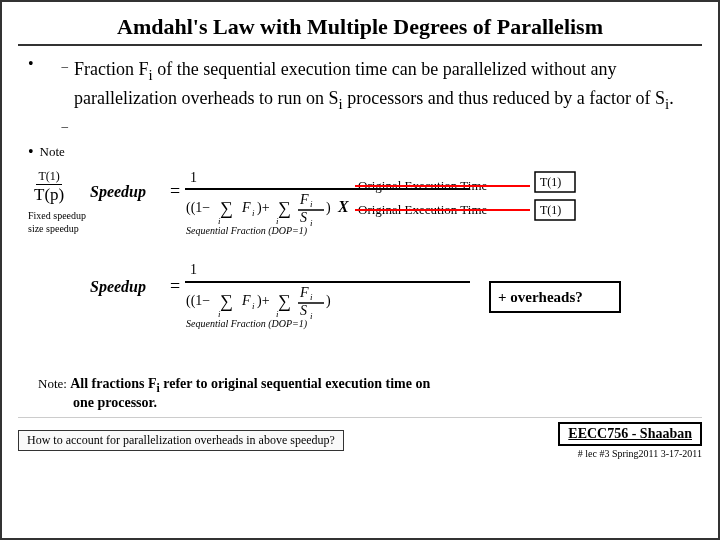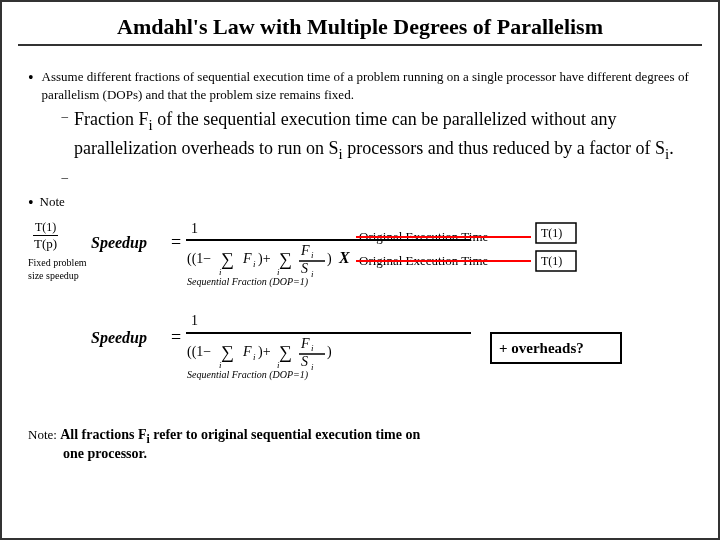--- a/index.html
+++ b/index.html
@@ -15,21 +15,21 @@
       width: 720px;
       height: 540px;
       border: 2px solid #333;
       padding: 12px 16px 8px 16px;
       position: relative;
     }
     .title {
       font-size: 22px;
       font-weight: bold;
       text-align: center;
-      margin-bottom: 22px;
+      margin-bottom: 8px;
       border-bottom: 2px solid #333;
       padding-bottom: 4px;
     }
     .bullet-section {
       margin-left: 10px;
     }
     .bullet-item {
       display: flex;
       align-items: flex-start;
       margin-bottom: 4px;
@@ -104,21 +104,20 @@
 
 <div class="slide">
 
   <div class="title">Amdahl's Law with Multiple Degrees of Parallelism</div>
 
   <div class="bullet-section">
 
     <div class="bullet-item">
       <span class="bullet-dot">•</span>
       <div class="bullet-text">
-        <span>Assume different fractions of sequential execution time of a problem running on a single processor  have different degrees of parallelism (DOPs) and that the problem size remains fixed.</span>
         <div class="sub-bullets">
 
           <div class="sub-bullet">
             <span class="dash">–</span>
             <span class="sub-text">
               Fraction F<sub>i</sub> of the sequential execution time can be parallelized without any parallelization overheads to run on S<sub>i</sub> processors and thus reduced by a factor of S<sub>i</sub>.
             </span>
           </div>
 
           <div class="sub-bullet">
@@ -130,24 +129,24 @@
 
     <div style="display:flex; align-items:flex-start; margin-top:2px;">
 
       <div style="display:flex; flex-direction:column; align-items:flex-start; margin-right:4px; min-width:50px;">
         <div style="display:flex; align-items:center;">
           <span class="bullet-dot" style="font-size:16px; margin-right:6px;">•</span>
           <span style="font-size:13px;">Note</span>
         </div>
         <div style="margin-top:8px; margin-left:4px; display:flex; flex-direction:column; align-items:center;">
           <span style="font-size:12px; border-bottom:1px solid black; padding:0 2px;">T(1)</span>
-          <span style="font-size:13px; padding:0 2px;">T(p)</span>
+          <span style="font-size:17px; padding:0 2px;">T(p)</span>
         </div>
         <div style="margin-top:4px; font-size:10px; line-height:1.3;">
-          <div>Fixed problem</div>
+          <div>Fixed speedup</div>
           <div>size speedup</div>
         </div>
       </div>
 
       <div style="flex:1; position:relative;">
         <svg width="580" height="230">
 
           <text x="0" y="55" font-family="Times New Roman" font-size="16" font-style="italic" font-weight="bold">Speedup</text>
           <text x="80" y="55" font-family="Times New Roman" font-size="18">=</text>
 
@@ -214,17 +213,26 @@
 
           <text x="96" y="185" font-family="Times New Roman" font-size="10" font-style="italic">Sequential Fraction (DOP=1)</text>
 
           <rect x="400" y="140" width="130" height="30" fill="white" stroke="black" stroke-width="2"></rect>
           <text x="408" y="160" font-family="Times New Roman" font-size="15" font-weight="bold">+ overheads?</text>
         </svg>
       </div>
     </div>
   </div>
 
-  <div class="note-section" style="margin-top:0px; margin-left:10px;">
+  <div class="note-section" style="margin-top:0px; margin-left:20px;">
     <span>Note:  </span><span class="note-bold">All fractions F<sub>i</sub> refer to original sequential execution time on<br>&nbsp;&nbsp;&nbsp;&nbsp;&nbsp;&nbsp;&nbsp;&nbsp;&nbsp;&nbsp;one processor.</span>
   </div>
 
+  <div class="bottom-bar">
+    <div class="how-to-box">
+      <span>How to account for parallelization overheads in above speedup?</span>
+    </div>
+    <div style="display:flex; flex-direction:column; align-items:flex-end;">
+      <div class="eecc-box">EECC756 - Shaaban</div>
+      <div class="lec-info"># lec #3  Spring2011  3-17-2011</div>
+    </div>
+  </div>
 </div>
 
 </body></html>

